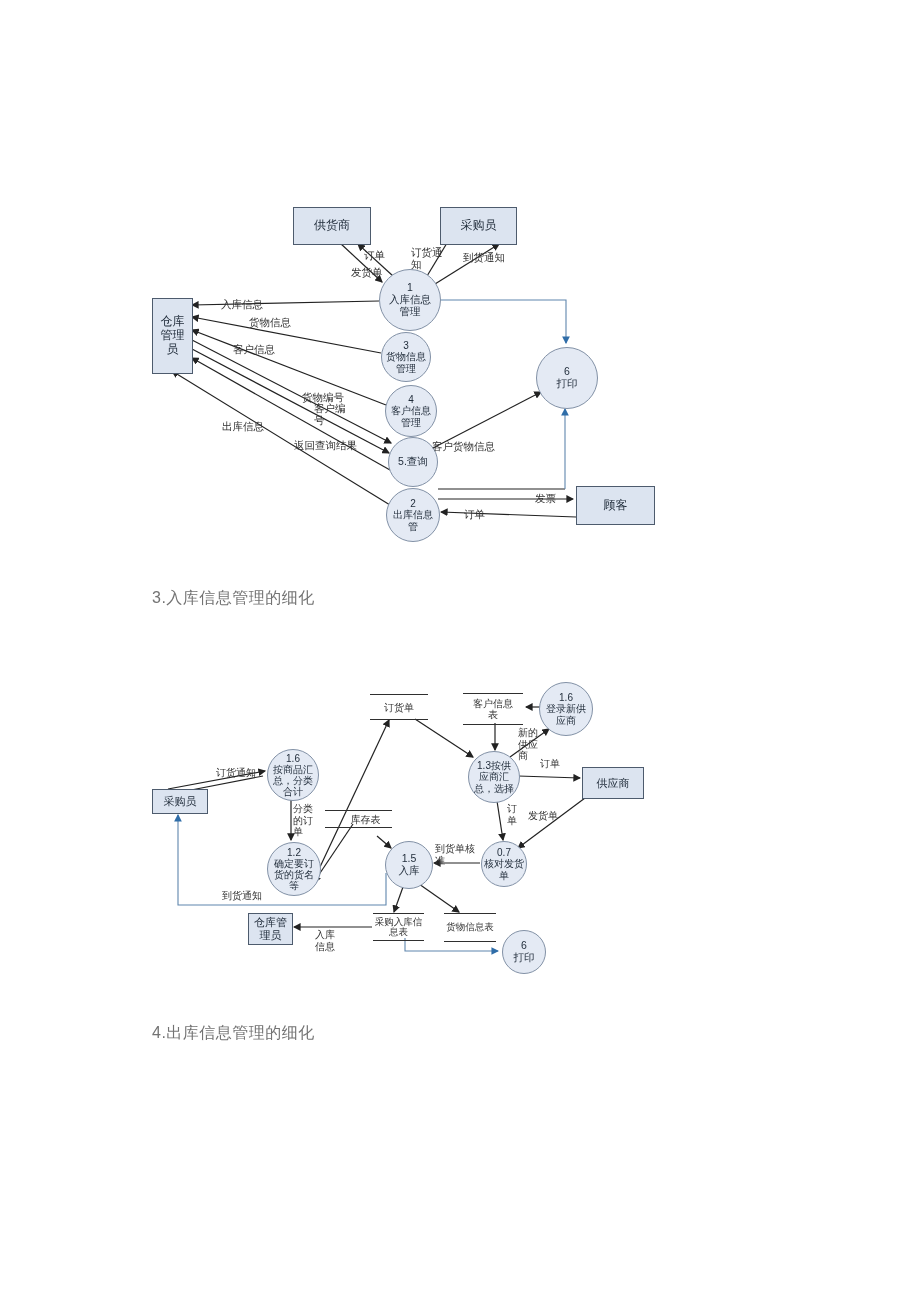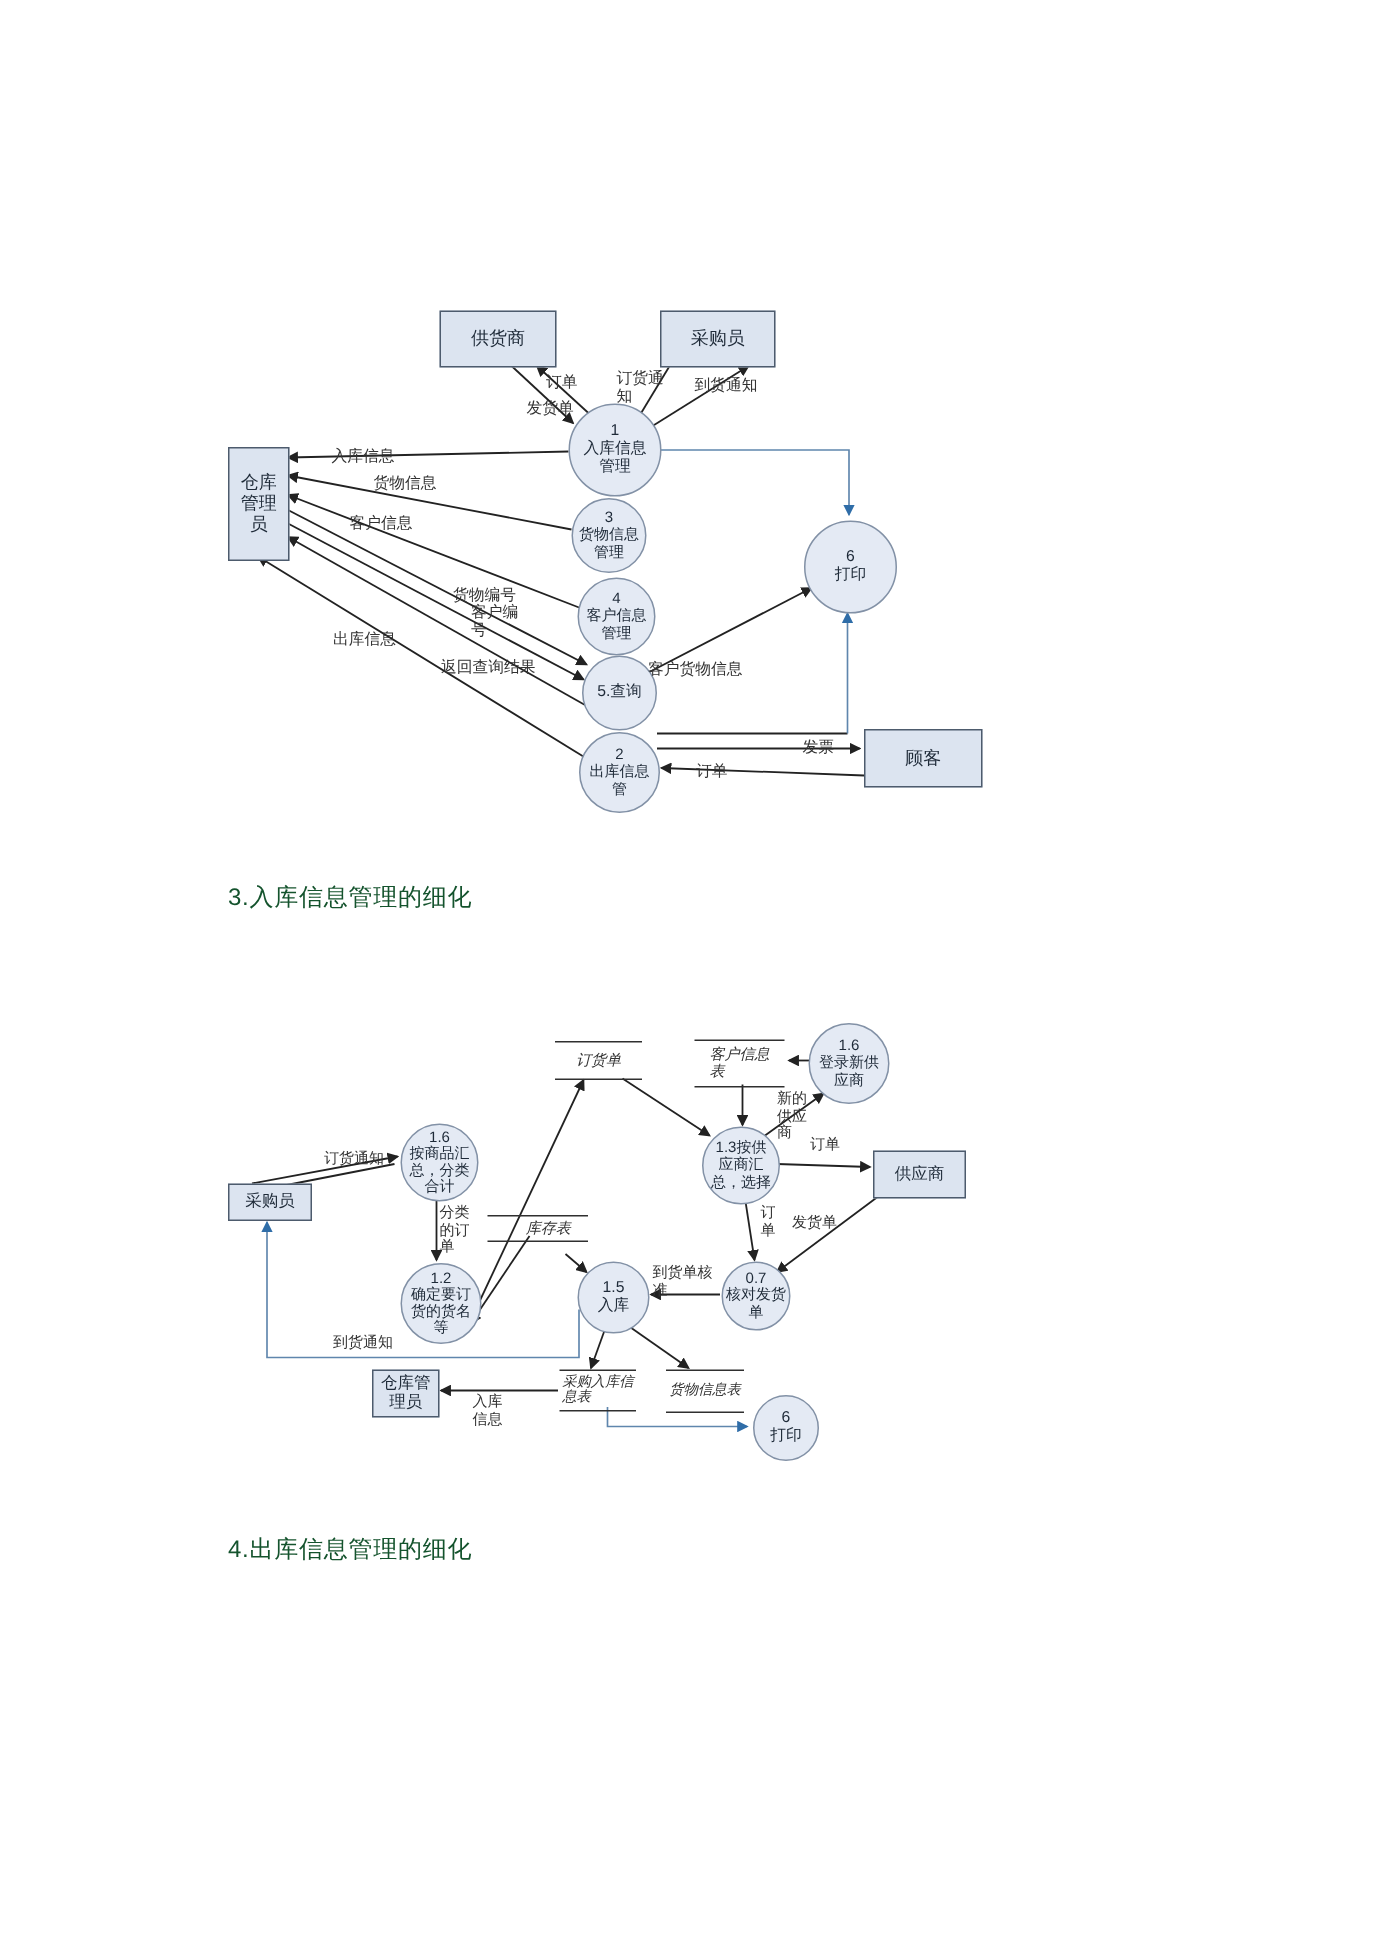--- a/index.html
+++ b/index.html
@@ -8,24 +8,24 @@
   .stage{position:absolute;left:0;top:0;width:920px;height:1301px;}
   svg.wires{position:absolute;left:0;top:0;pointer-events:none;}
   .box{position:absolute;background:#dce4f0;border:1.2px solid #4d5b6d;
        display:flex;align-items:center;justify-content:center;
        font-size:12px;color:#1e2a38;white-space:pre-line;text-align:center;line-height:1.15;font-family:Liberation Serif, serif;}
   .circle{position:absolute;background:#e4eaf4;border:1px solid #8291a6;border-radius:50%;
        display:flex;align-items:center;justify-content:center;
        font-size:10.5px;color:#1e2a38;white-space:pre-line;text-align:center;line-height:1.12;}
   .store{position:absolute;border-top:1.5px solid #2f2f2f;border-bottom:1.5px solid #2f2f2f;
        display:flex;align-items:center;justify-content:center;
-       font-size:10px;color:#333;white-space:pre-line;text-align:left;line-height:1.1;font-style:italic;}
+       font-size:10px;color:#333;white-space:pre-line;text-align:center;line-height:1.1;}
   .lbl{position:absolute;font-size:10.5px;color:#333;white-space:pre-line;line-height:1.15;}
   .lbl.c{}
-  .heading{position:absolute;font-size:16px;color:#14532d;letter-spacing:.5px;font-weight:500;}
+  .heading{position:absolute;font-size:16px;color:#737373;letter-spacing:.5px;font-weight:500;}
   .sm{font-size:10px;}
   .xs{font-size:9.5px;}
 </style>
 </head>
 <body>
 
 <div class="stage">
 
   <svg class="wires" width="920" height="1301" viewBox="0 0 920 1301">
     <defs>

